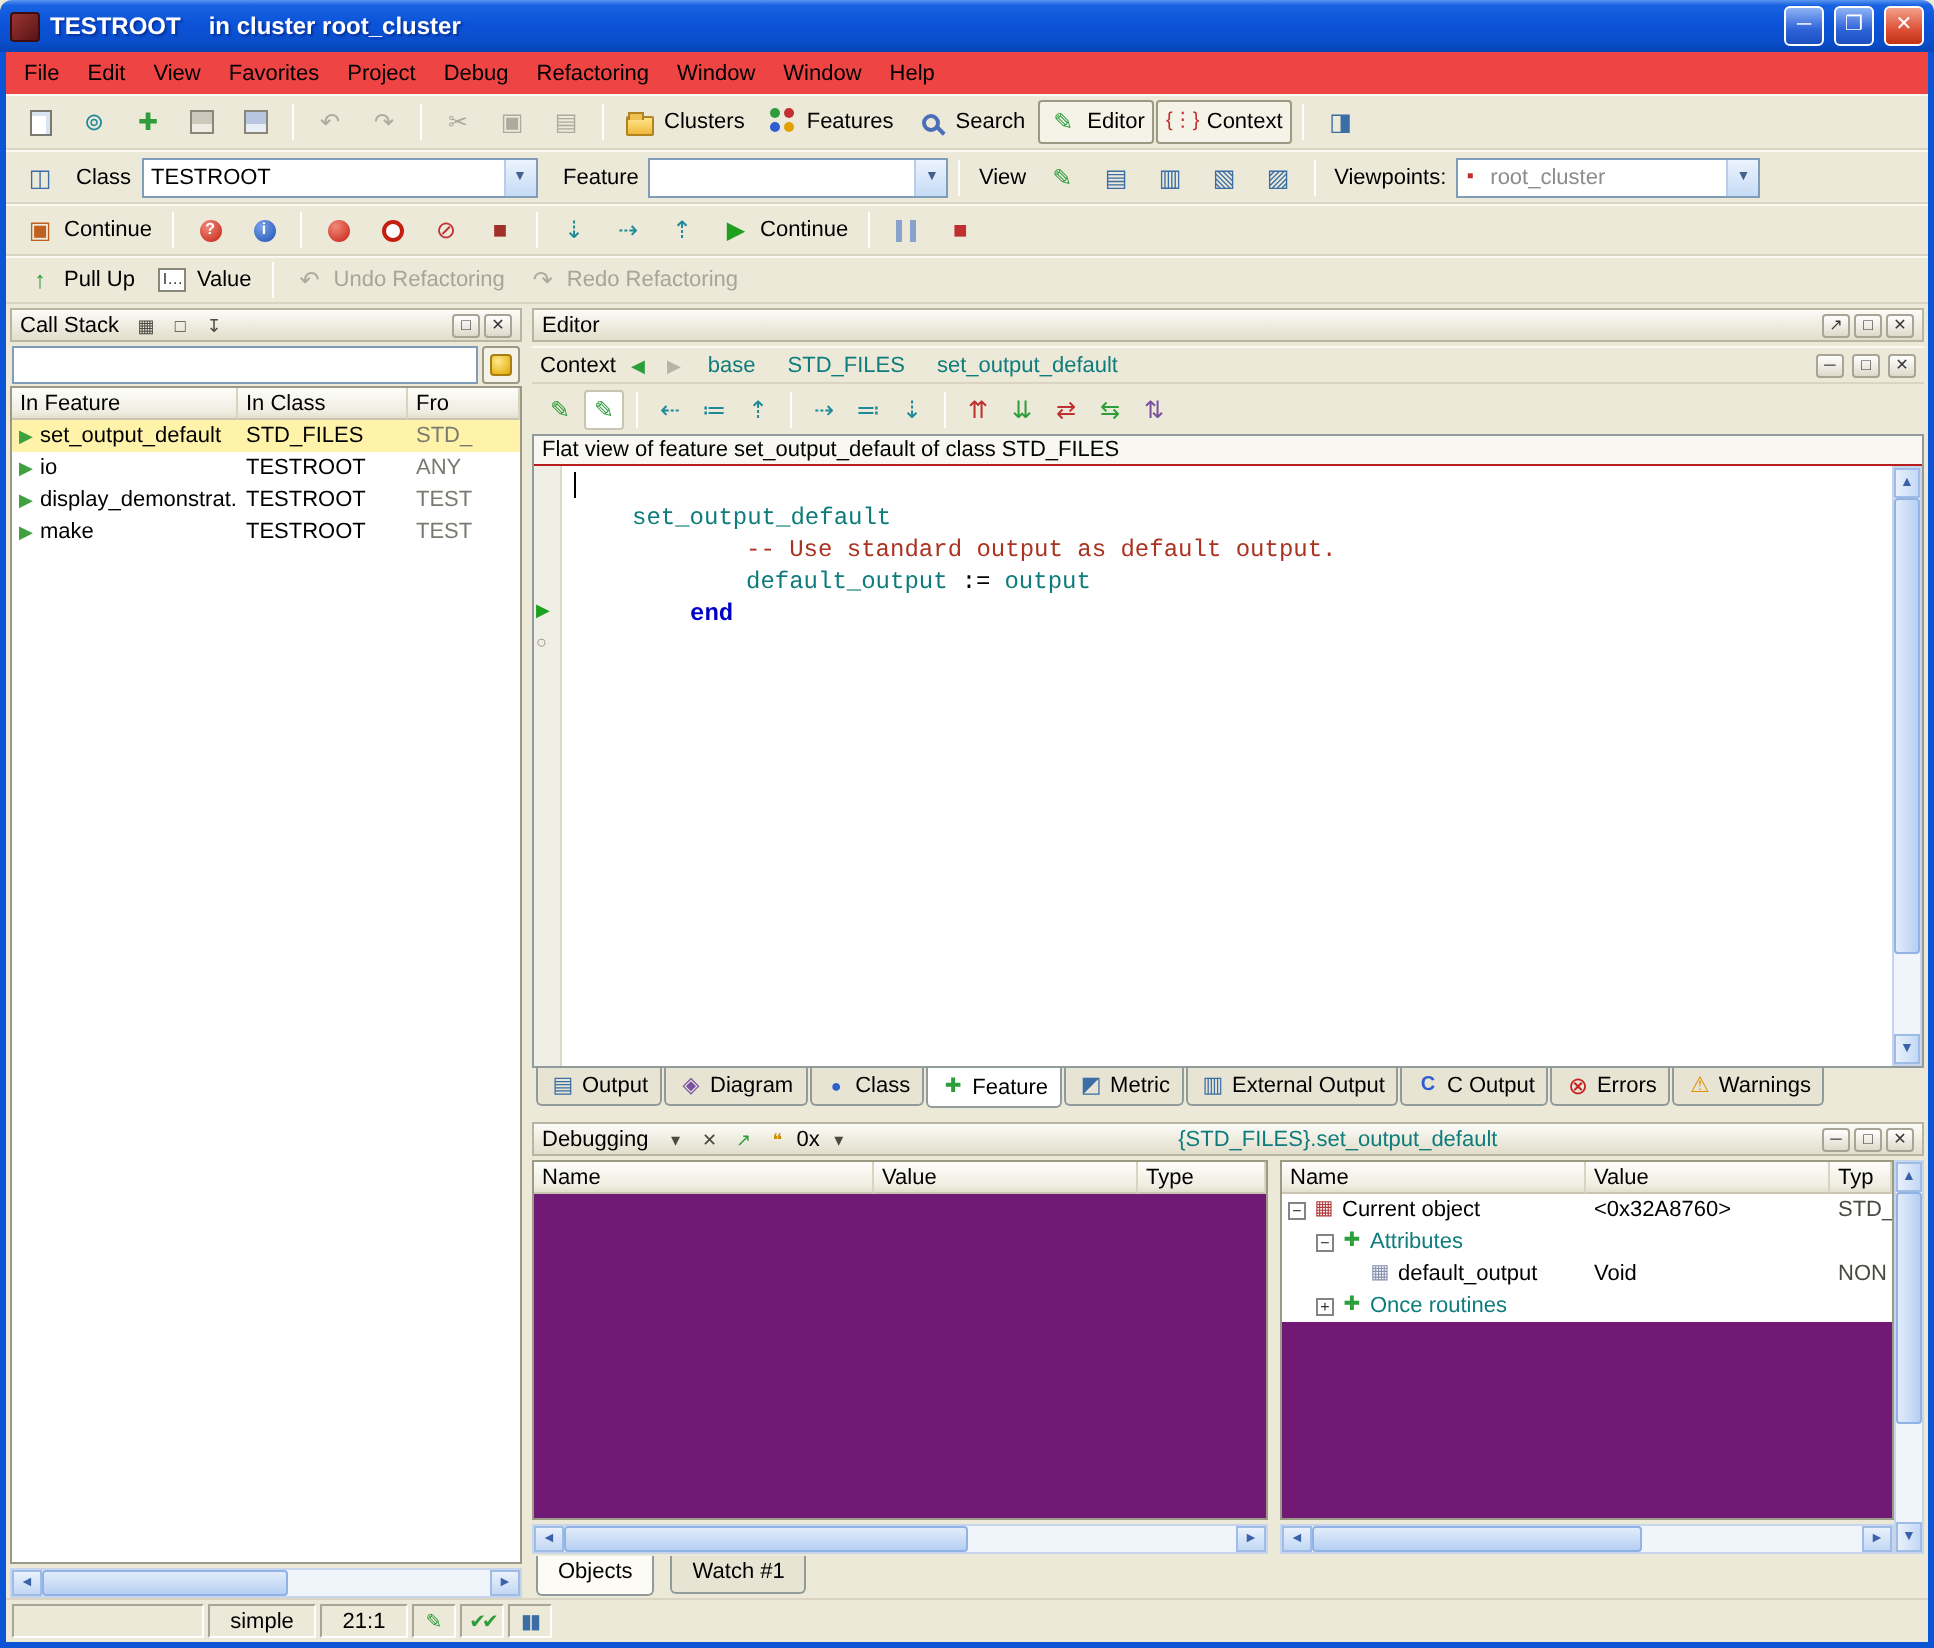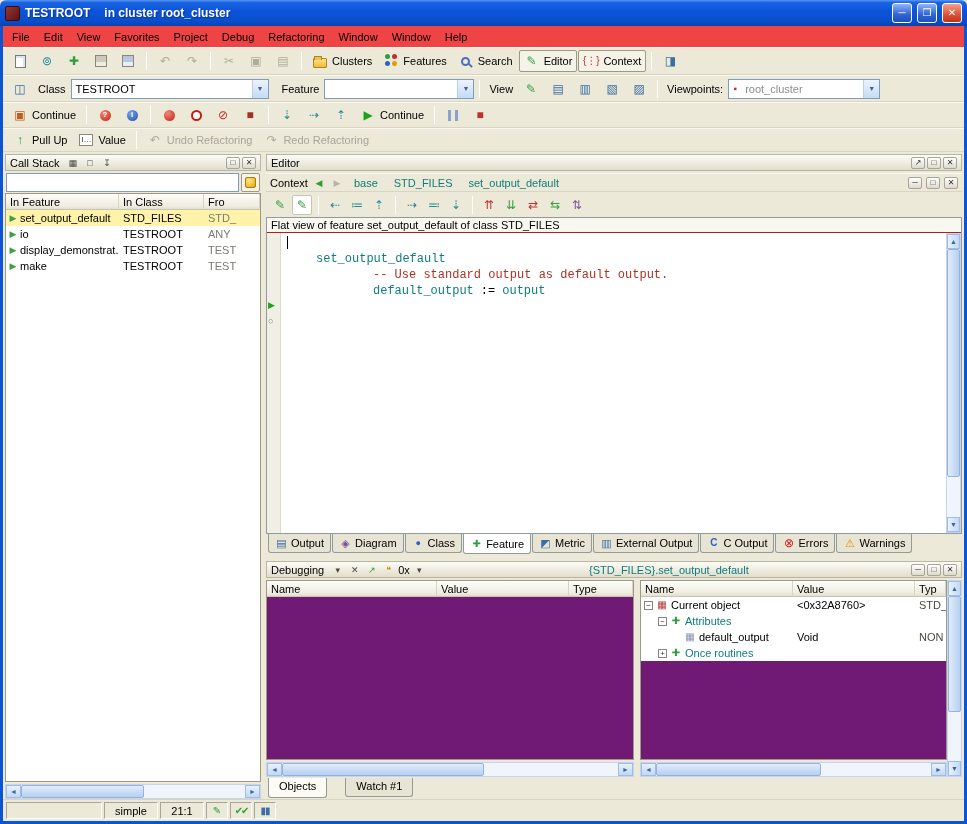--- a/index.html
+++ b/index.html
@@ -137,21 +137,21 @@
 .oc2{width:122px;flex:none;padding-left:4px;overflow:hidden}
 .oc3{flex:1;min-width:0;padding-left:4px;overflow:hidden;color:#4A4A42}
 .expander{width:9px;height:9px;flex:none;border:1px solid #848484;background:#fff;font-size:8px;line-height:7px;text-align:center;color:#333;margin-right:3px}
 .exp-sp{width:12px;flex:none;display:inline-block}
 .oi{width:12px;height:12px;flex:none;margin-right:3px;display:inline-flex;align-items:center;justify-content:center;font-size:10px;line-height:1}
 .oi-object::before{content:"▦";color:#B03A3A}
 .oi-category::before{content:"✚";color:#2E9E3C}
 .oi-field::before{content:"▦";color:#8890B0}
 .cat{color:var(--identifier,#0E7C7C)}
 
-.btabs{height:22px;flex:none;display:flex;gap:18px;padding:1px 0 0 2px;align-items:flex-start}
+.btabs{height:22px;flex:none;display:flex;gap:8px;padding:1px 0 0 2px;align-items:flex-start}
 .btab{height:19px;padding:2px 10px;background:#E7E4D3;border:1px solid #919B9C;border-top:none;border-radius:0 0 3px 3px;white-space:nowrap}
 .btab.active{background:#FCFBF4;height:20px}
 
 .statusbar{height:22px;flex:none;display:flex;align-items:center;gap:2px;padding:2px 3px;background:#ECE9D8;border-top:1px solid #D9D5C2}
 .sb-msg{flex:1;padding-left:4px;white-space:nowrap;overflow:hidden}
 .sbox{height:17px;border:1px solid;border-color:#A8A497 #FFFFFF #FFFFFF #A8A497;display:flex;align-items:center;justify-content:center;padding:0 4px;white-space:nowrap}
 .sb-progress{width:96px}
 .sb-mode{width:54px}
 .sb-pos{width:44px}
 .si{width:22px;font-size:10px}
@@ -496,20 +496,21 @@
               <div class="gutter">
                 <span class="gmark" style="top:68px;color:#1FA01F">▶</span>
                 <span class="gmark" style="top:84px;color:#8A8678">○</span>
               </div>
               <div class="code">
                 <span class="caret"></span>
                 <div class="cl"></div>
                 <div class="cl"><span class="ind4"></span><span class="id">set_output_default</span></div>
                 <div class="cl"><span class="ind12"></span><span class="cm">-- Use standard output as default output.</span></div>
                 <div class="cl"><span class="ind12"></span><span class="id">default_output</span><span class="op">:=</span><span class="id">output</span></div>
+                <div class="cl"><span class="ind8"></span><span class="kw">end</span></div>
               </div>
               <div class="vs">
                 <span class="sar">▲</span>
                 <span class="strack">
                     <span class="sthumb" style="height:85%"></span>
                   </span>
                 <span class="sar">▼</span>
               </div>
             </div>
           </div>

